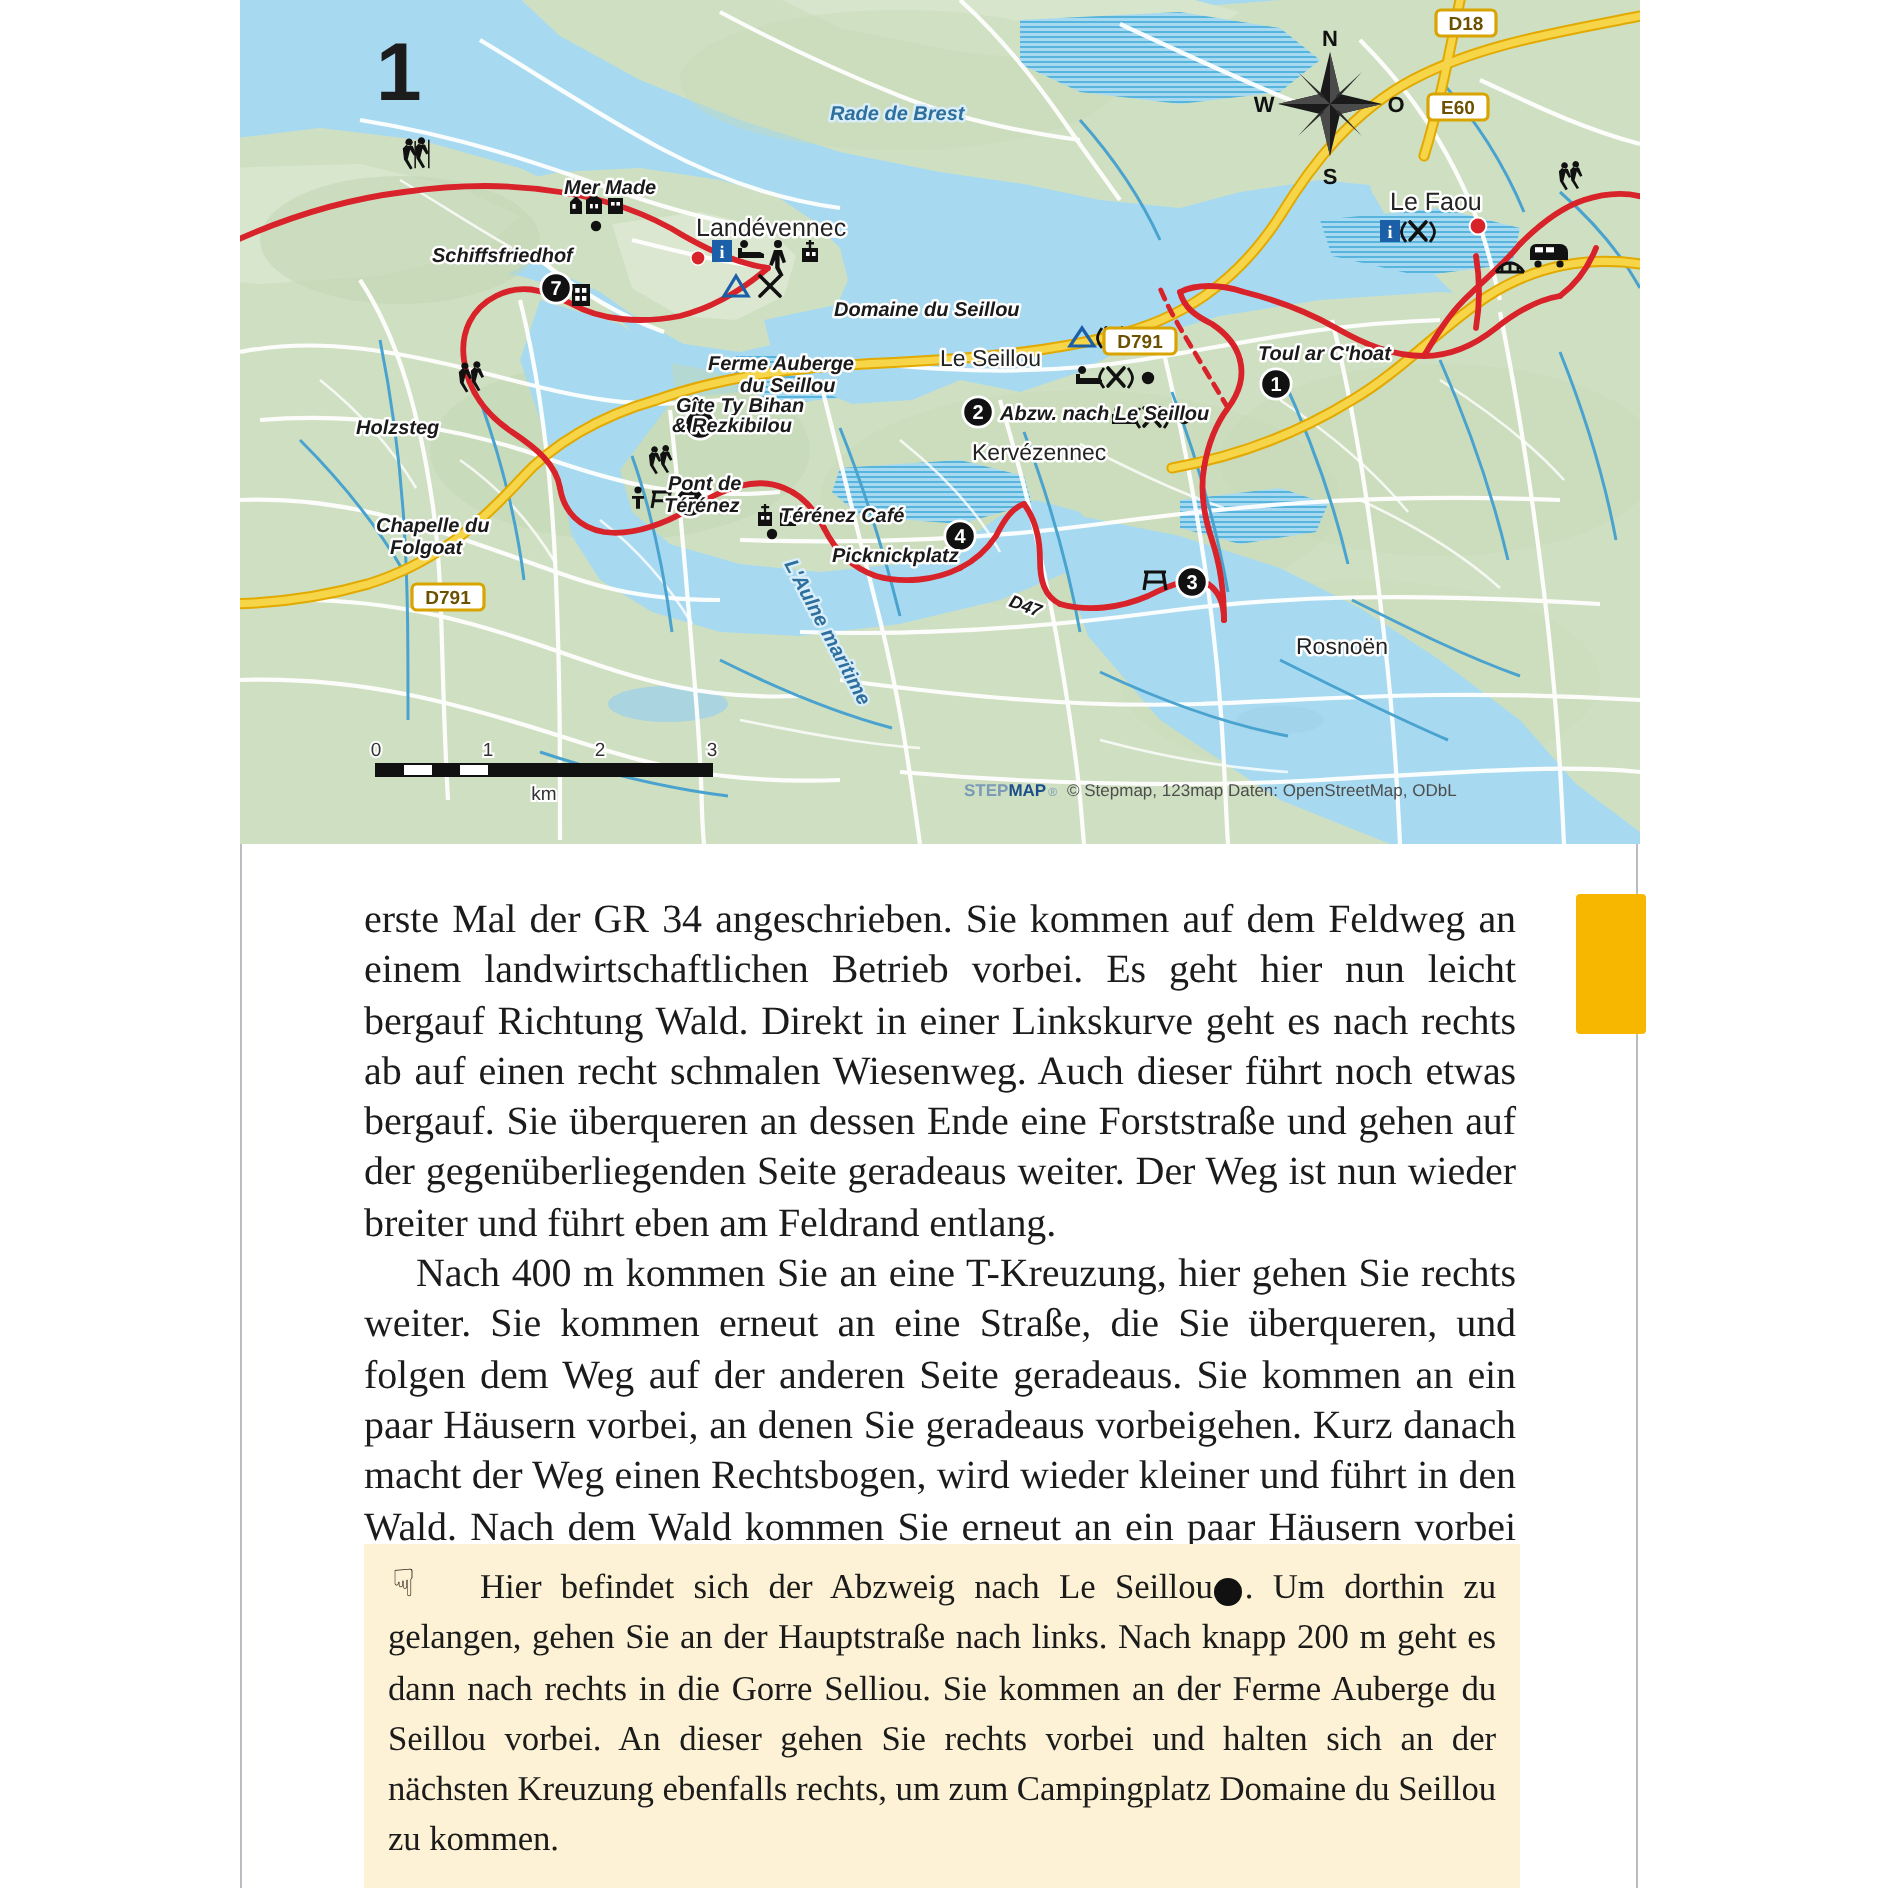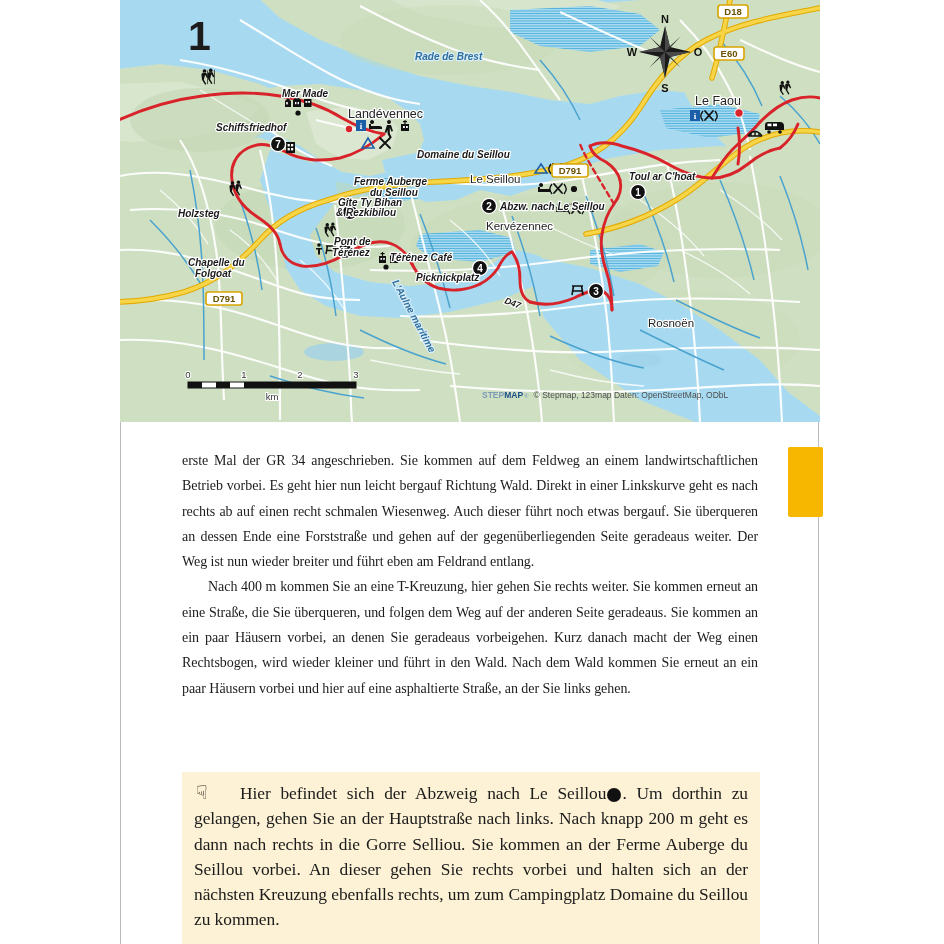--- a/index.html
+++ b/index.html
@@ -65,21 +65,21 @@
   
   #textcol {
     position: absolute;
     left: 182px;
     top: 448px;
     width: 576px;
   }
   p.body {
     margin: 0;
     font-family: "Liberation Serif", serif;
-    font-size: 14px;
+    font-size: 20px;
     line-height: 25.3px;
     color: #1b1b1b;
     text-align: justify;
     text-justify: inter-word;
     letter-spacing: -0.05px;
   }
   p.body.indent { text-indent: 26px; margin-top: 0; font-family: Liberation Serif, serif; }
 
   
   #notebox {

